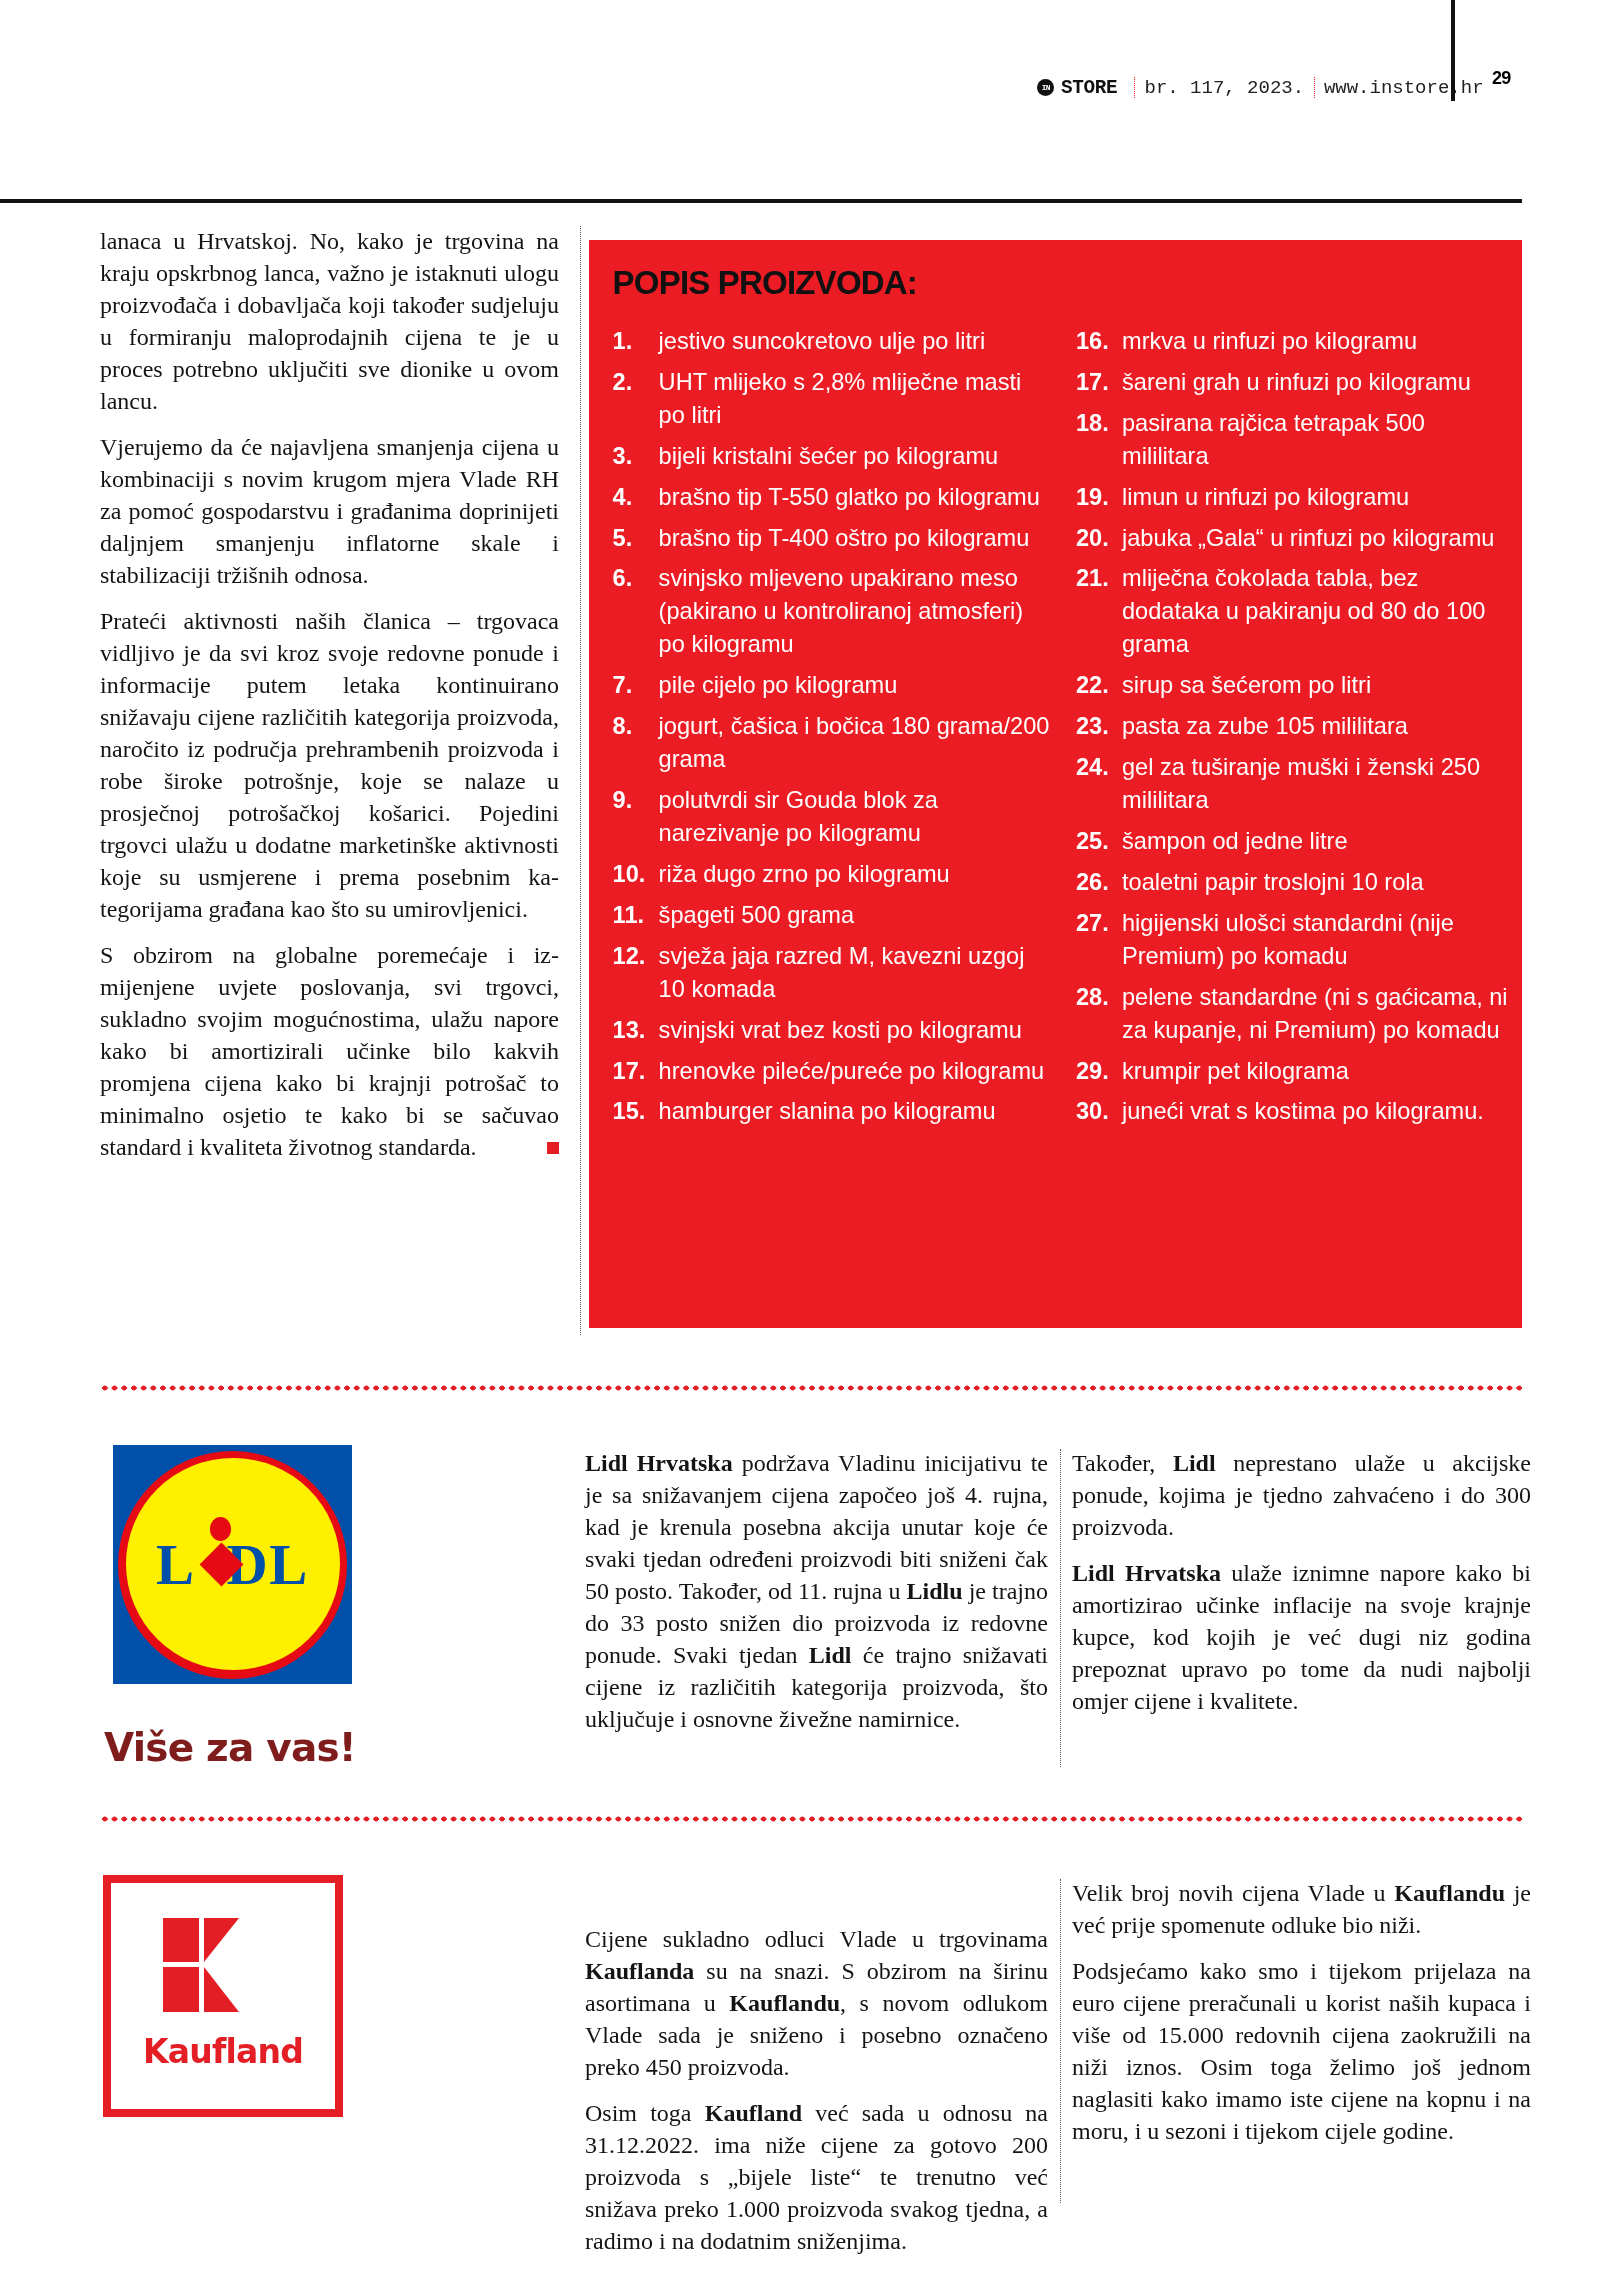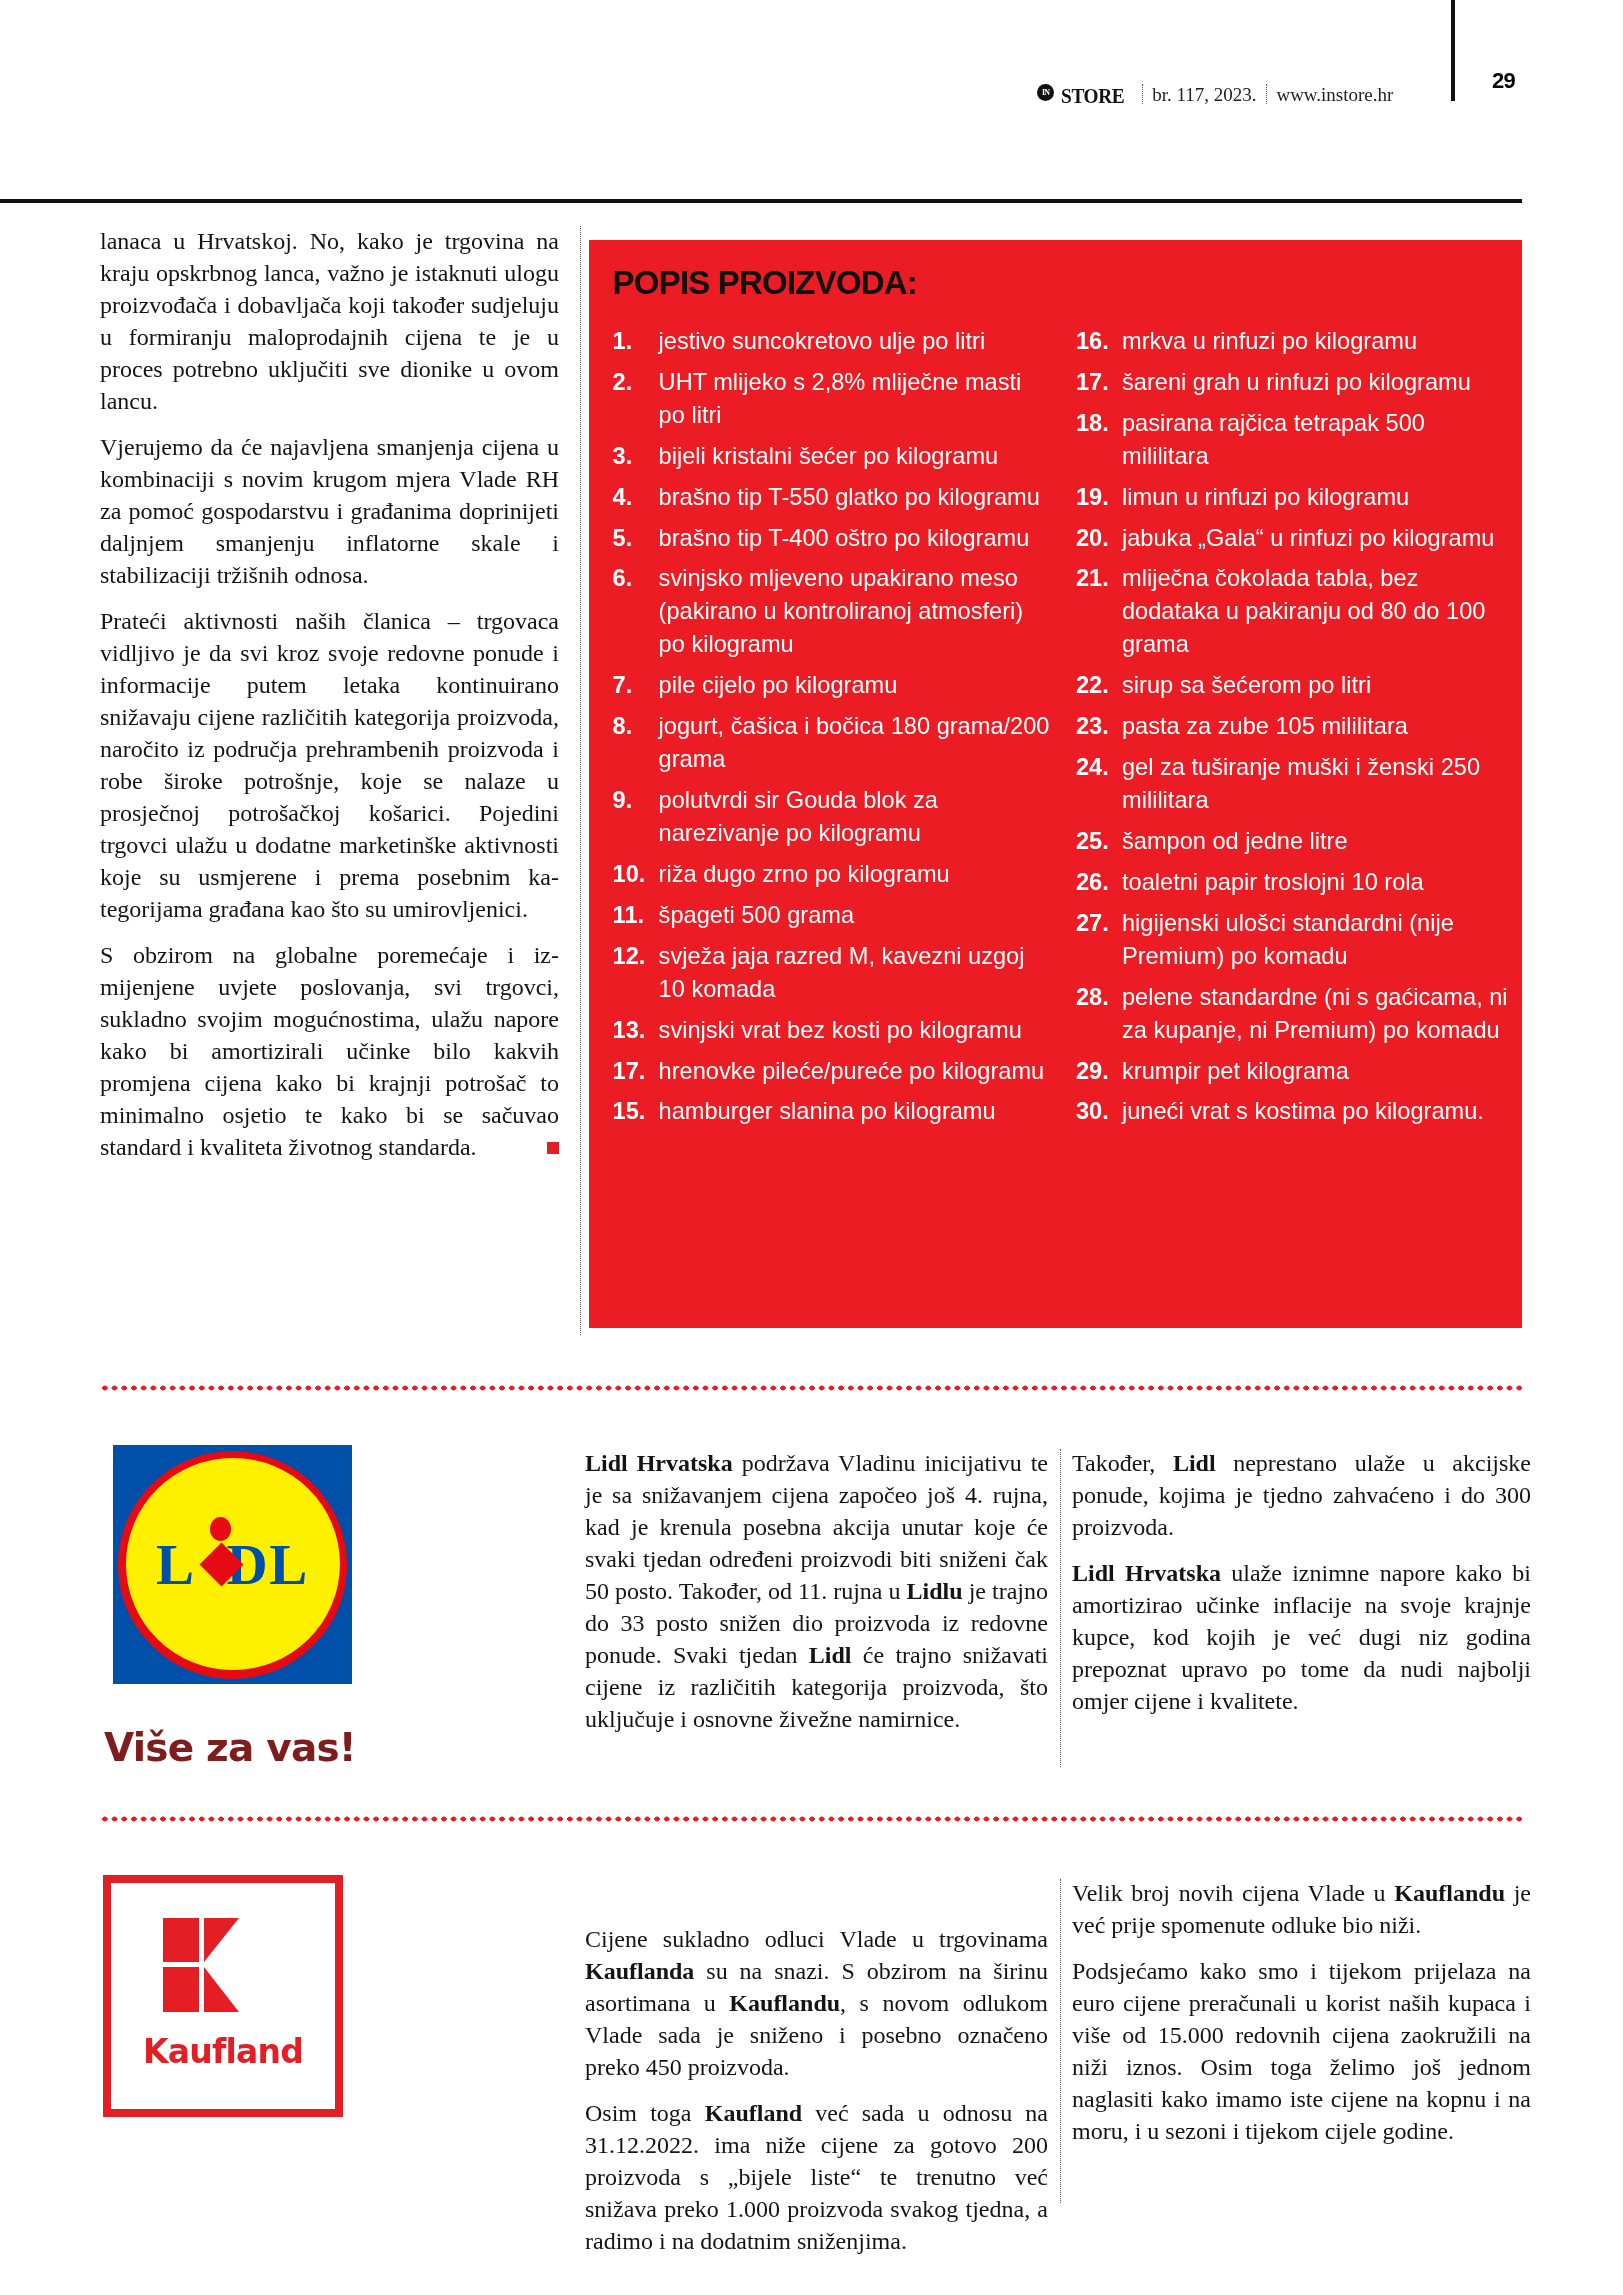--- a/index.html
+++ b/index.html
@@ -1,25 +1,25 @@
 <!DOCTYPE html>
 <html style="font-size:12.6px"><head>
 <meta charset="utf-8">
 <style>
   html, body { margin:0; padding:0; background:#ffffff; }
   body { width:1623px; height:2295px; position:relative; overflow:hidden; font-family:"Liberation Serif", "DejaVu Serif", serif; color:#141414; }
   .abs { position:absolute; }
 
   
-  .hdr { left:1037px; top:84px; height:31px; display:flex; align-items:flex-start; font-family:Liberation Serif, serif; font-size:19px; color:#222; white-space:nowrap; }
+  .hdr { left:1037px; top:72px; height:31px; display:flex; align-items:center; font-family:Liberation Mono, monospace; font-size:19px; color:#222; white-space:nowrap; }
   .hdr .logo-in { display:inline-flex; align-items:center; justify-content:center; width:17.3px; height:17.3px; border-radius:50%; background:#111; color:#fff; font-size:7.9px; font-weight:bold; margin-right:6.3px; letter-spacing:-0.8px; }
   .hdr .brand { font-weight:900; font-size:21px; letter-spacing:-0.4px; transform:scaleX(0.92); transform-origin:left; display:inline-block; margin-right:3.1px; color:#111; }
   .hdr .sep { display:inline-block; width:0; height:20.4px; border-left:1.6px dotted #e31e24; margin:0 9.4px; }
   .vrule { left:1451px; top:0; width:3.9px; height:101px; background:#111; }
-  .pagenum { left:1492px; top:68px; font-family:"Liberation Sans", sans-serif; font-weight:900; font-size:22px; color:#000; letter-spacing:-0.8px; }
+  .pagenum { left:1492px; top:68px; font-family:"Liberation Sans", sans-serif; font-weight:900; font-size:18px; color:#000; letter-spacing:-0.8px; }
   .hrule { left:0; top:199px; width:1522px; height:3.9px; background:#111; }
 
   
   .col p { margin:0 0 14px 0; font-size:24px; line-height:32px; text-align:justify; hyphens:manual; }
   .col b { font-weight:bold; }
   .leftcol { left:100px; top:225px; width:459px; }
   .vdot { width:0; border-left:1.6px dotted #555; }
   .endsq { display:inline-block; width:11.8px; height:11.8px; background:#e31e24; float:right; margin-top:11px; }
 
   

